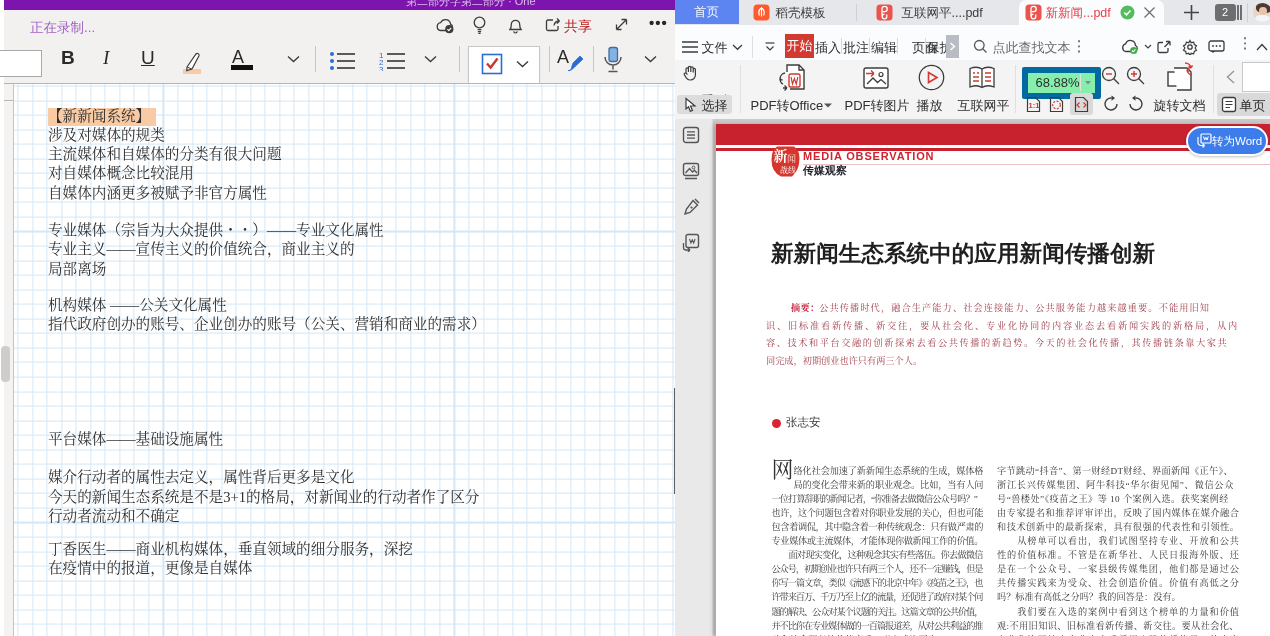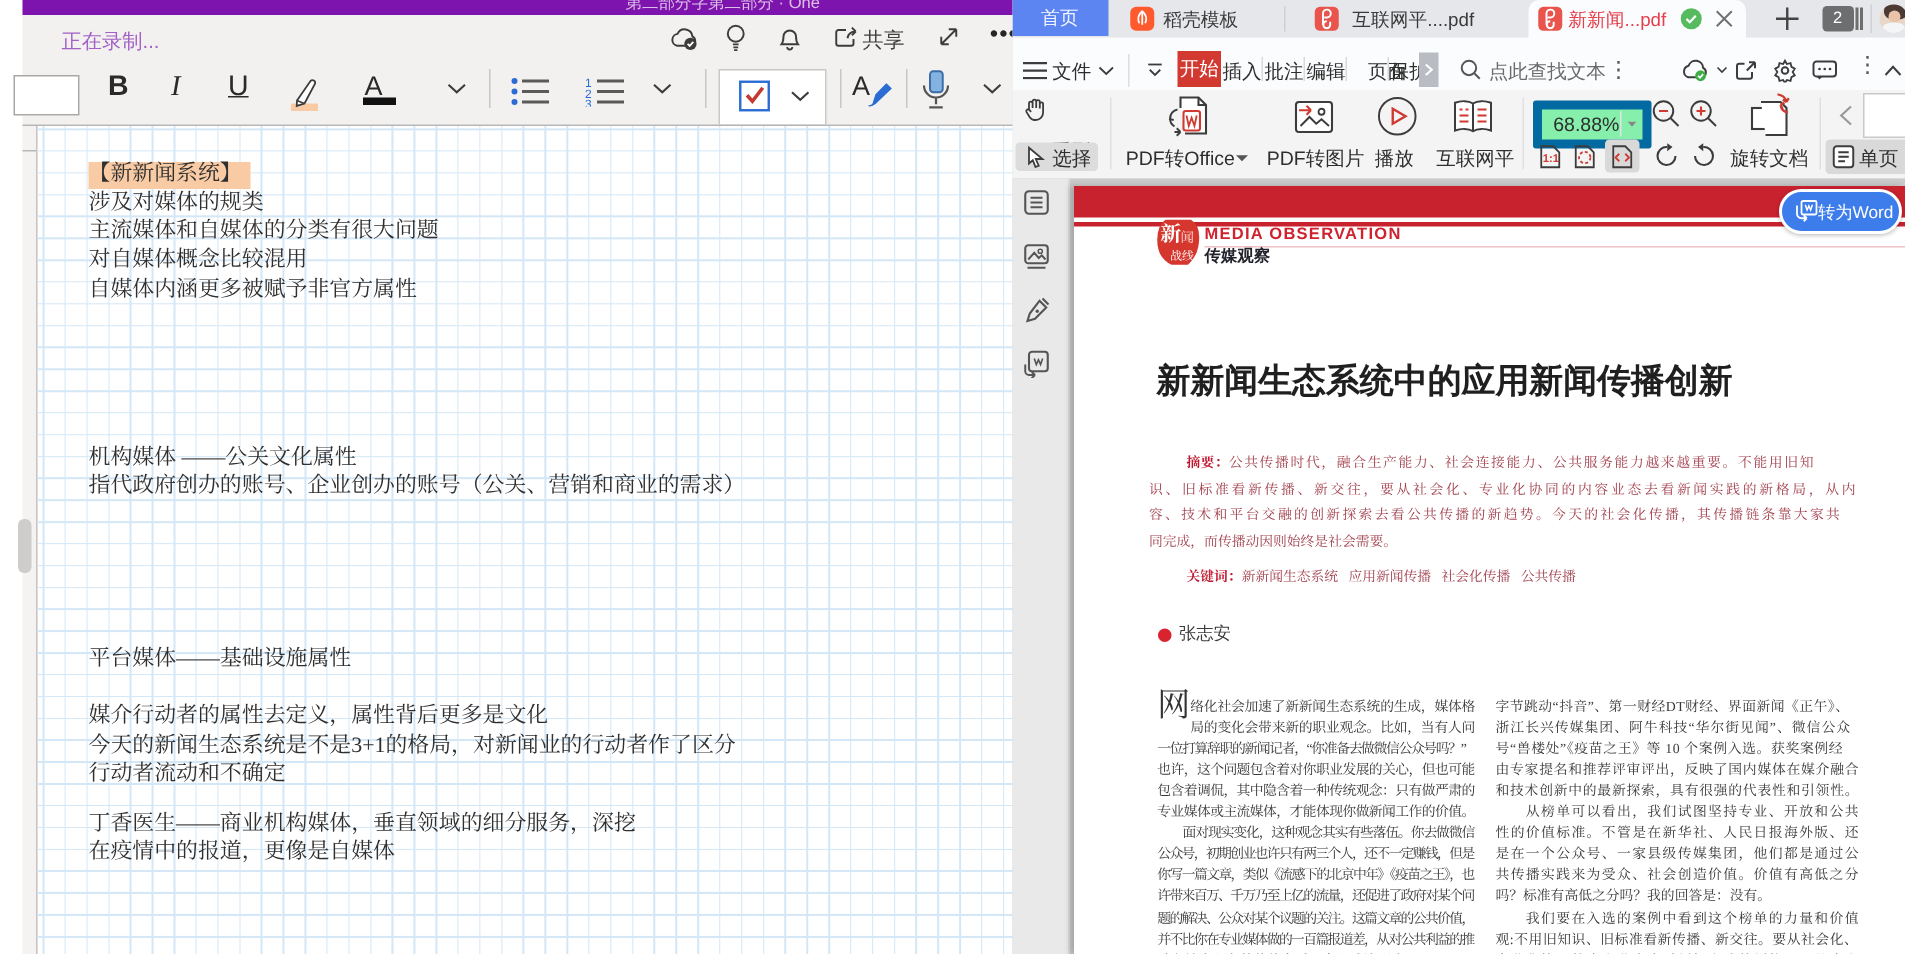--- a/index.html
+++ b/index.html
@@ -8,21 +8,21 @@
  line-height:19.3px;color:#2f2f2f;white-space:pre;letter-spacing:0;}
 .ic{position:absolute;}
 svg{display:block;}
 .bl{position:absolute;font-family:"Liberation Serif","Noto Serif CJK SC",serif;font-size:9.2px;color:#383838;
  white-space:nowrap;}
 .al{position:absolute;font-family:"Liberation Serif","Noto Serif CJK SC",serif;font-size:10.6px;color:#a2414e;
  white-space:nowrap;}
 </style></head>
 <body>
 
-<div class="ab" id="leftpane" style="left:15px;top:0;width:674px;height:636px;background:#f2f1ef;">
+<div class="ab" id="leftpane" style="left:4px;top:0;width:674px;height:636px;background:#f2f1ef;">
 
   <div class="ab" style="left:0;top:0;width:674px;height:10px;background:#7d14ae;overflow:hidden;">
     <div class="ab" style="left:402px;top:-6.5px;color:rgba(255,255,255,.72);font-size:11px;white-space:pre;">第二部分字第二部分 · One</div>
   </div>
 
   <div class="ab" style="left:26px;top:19px;color:#a361c7;font-size:13.5px;">正在录制...</div>
   <div class="ab" id="hdricons" style="left:0;top:0;">
     <svg class="ic" style="left:432px;top:18px;" width="19" height="16" viewBox="0 0 19 16">
       <path d="M4.5 12.5 A4 4 0 0 1 4.7 4.6 A5.2 5.2 0 0 1 14.6 6.2 A3.4 3.4 0 0 1 14 12.5 Z" fill="none" stroke="#3c3c3c" stroke-width="1.3"></path>
       <circle cx="13.3" cy="11.2" r="4.1" fill="#3c3c3c"></circle>
@@ -33,21 +33,21 @@
       <path d="M4.6 13.6 h3.8 M4.9 15.6 h3.2 M5.4 17.4 h2.2" stroke="#3c3c3c" stroke-width="1.2" fill="none"></path>
     </svg>
     <svg class="ic" style="left:504px;top:16px;" width="15" height="18" viewBox="0 0 15 18">
       <path d="M2 13.5 c1.2-1.5 1.3-3 1.3-5 a4.2 4.2 0 0 1 8.4 0 c0 2 .1 3.5 1.3 5 Z" fill="none" stroke="#3c3c3c" stroke-width="1.3"></path>
       <path d="M5.8 15.3 a1.7 1.7 0 0 0 3.4 0" fill="none" stroke="#3c3c3c" stroke-width="1.2"></path>
     </svg>
     <svg class="ic" style="left:541px;top:16px;" width="18" height="17" viewBox="0 0 18 17">
       <path d="M8 4 H3 a1.5 1.5 0 0 0 -1.5 1.5 V13 a1.5 1.5 0 0 0 1.5 1.5 H11.5 A1.5 1.5 0 0 0 13 13 V10" fill="none" stroke="#3c3c3c" stroke-width="1.3"></path>
       <path d="M9 9.5 C9.5 6.5 11.5 5 14.5 5 M14.5 5 l-2.6-2.6 M14.5 5 l-2.6 2.6" fill="none" stroke="#3c3c3c" stroke-width="1.3"></path>
     </svg>
-    <div class="ab" style="left:560px;top:18px;font-size:14px;color:#404040;white-space:nowrap;">共享</div>
+    <div class="ab" style="left:560px;top:18px;font-size:14px;color:#b91c1c;white-space:nowrap;">共享</div>
     <svg class="ic" style="left:610px;top:17px;" width="15" height="15" viewBox="0 0 15 15">
       <path d="M2.5 12.5 L12.5 2.5 M12.5 2.5 h-5 M12.5 2.5 v5 M2.5 12.5 h5 M2.5 12.5 v-5" fill="none" stroke="#3c3c3c" stroke-width="1.3"></path>
     </svg>
     <div class="ab" style="left:645px;top:14px;font-size:15px;color:#262626;letter-spacing:1px;font-weight:bold;">•••</div>
   </div>
 
   <div class="ab" id="fmtbar" style="left:0;top:44px;width:674px;height:40px;">
     <div class="ab" style="left:-6px;top:6px;width:42px;height:25px;background:#fff;border:1px solid #aaa8a6;"></div>
     <div class="ab" style="left:57px;top:3px;font-size:19px;font-weight:bold;color:#2a2a2a;">B</div>
     <div class="ab" style="left:99px;top:3px;font-size:19px;font-style:italic;font-family:'Liberation Serif',serif;color:#2a2a2a;">I</div>
@@ -115,20 +115,23 @@
     <div class="ab" style="left:-3px;top:262px;width:9px;height:36px;background:#cfcdcb;border-radius:4px;"></div>
   </div>
 
   <div class="ab" id="notetext" style="left:0;top:0;width:674px;height:636px;overflow:hidden;">
     <div class="ab" style="left:44px;top:108px;width:108px;height:17.5px;background:#f8cba4;"></div>
     <div class="nl" style="top:106.5px;">【新新闻系统】
 涉及对媒体的规类
 主流媒体和自媒体的分类有很大问题
 对自媒体概念比较混用
 自媒体内涵更多被赋予非官方属性</div>
+    <div class="nl" style="top:221px;">专业媒体（宗旨为大众提供・・）——专业文化属性
+专业主义——宣传主义的价值统合，商业主义的
+局部离场</div>
     <div class="nl" style="top:296px;">机构媒体 ——公关文化属性
 指代政府创办的账号、企业创办的账号（公关、营销和商业的需求）</div>
     <div class="nl" style="top:430px;">平台媒体——基础设施属性</div>
     <div class="nl" style="top:468px;line-height:19.6px;">媒介行动者的属性去定义，属性背后更多是文化
 今天的新闻生态系统是不是3+1的格局，对新闻业的行动者作了区分
 行动者流动和不确定</div>
     <div class="nl" style="top:539.5px;line-height:19.8px;">丁香医生——商业机构媒体，垂直领域的细分服务，深挖
 在疫情中的报道，更像是自媒体</div>
   </div>
 
@@ -383,22 +386,21 @@
           <rect x="5" y="1" width="10" height="9" rx="1" fill="none" stroke="#fff" stroke-width="1.2"></rect>
           <path d="M7.5 3.5 l1.2 3.5 1.2-2.7 1.2 2.7 1.2-3.5" fill="none" stroke="#fff" stroke-width="1"></path>
           <path d="M2 4 v5.5 a3 3 0 0 0 3 3 h3.5 M8.5 12.5 l-2-2 M8.5 12.5 l-2 2" fill="none" stroke="#fff" stroke-width="1.2"></path>
         </svg>
         <div class="ab" style="left:24px;top:5.5px;color:#fff;font-size:11.5px;white-space:nowrap;">转为Word</div>
       </div>
       <div class="ab" style="left:55px;top:114px;font-size:22.6px;font-weight:bold;color:#1f1f1f;white-space:nowrap;">新新闻生态系统中的应用新闻传播创新</div>
       <div class="al" style="left:50px;top:193.5px;font-size:9.2px;letter-spacing:1.81px;">识、旧标准看新传播、新交往，要从社会化、专业化协同的内容业态去看新闻实践的新格局，从内</div>
       <div class="al" style="left:75px;top:176px;font-size:9.2px;letter-spacing:1.1px;"><b style="color:#c01830;letter-spacing:0.2px;">摘要：</b>公共传播时代，融合生产能力、社会连接能力、公共服务能力越来越重要。不能用旧知</div>
       <div class="al" style="left:50px;top:211px;font-size:9.2px;letter-spacing:1.56px;">容、技术和平台交融的创新探索去看公共传播的新趋势。今天的社会化传播，其传播链条靠大家共</div>
-      <div class="al" style="left:50px;top:228.5px;font-size:9.2px;">同完成，而传播动因则始终是社会需要。</div>
-      <div class="al" style="left:75px;top:251.5px;font-size:9.2px;"><b style="color:#c01830;">关键词：</b>新新闻生态系统&nbsp;&nbsp;&nbsp;应用新闻传播&nbsp;&nbsp;&nbsp;社会化传播&nbsp;&nbsp;&nbsp;公共传播</div>
+      <div class="al" style="left:50px;top:228.5px;font-size:9.2px;">同完成，初期创业也许只有两三个人。</div>
       <div class="ab" style="left:56px;top:295px;width:9px;height:9px;border-radius:50%;background:#d9232e;"></div>
       <div class="ab" style="left:70px;top:290.5px;font-size:11.5px;color:#3c3c3c;">张志安</div>
       <div class="ab" id="col1" style="left:55.5px;top:0;width:212px;">
       <div class="ab" style="left:0;top:334.5px;font-size:22px;font-family:'Liberation Serif','Noto Serif CJK SC',serif;color:#333;line-height:1;">网</div>
       <div class="bl" style="left:22px;top:339.0px;letter-spacing:-0.145px;">络化社会加速了新新闻生态系统的生成，媒体格</div>
       <div class="bl" style="left:22px;top:353.1px;letter-spacing:-0.145px;">局的变化会带来新的职业观念。比如，当有人问</div>
       <div class="bl" style="left:0px;top:367.1px;letter-spacing:-0.892px;">一位打算辞职的新闻记者，“你准备去做微信公众号吗？”</div>
       <div class="bl" style="left:0px;top:381.1px;letter-spacing:-0.370px;">也许，这个问题包含着对你职业发展的关心，但也可能</div>
       <div class="bl" style="left:0px;top:395.2px;letter-spacing:-0.370px;">包含着调侃，其中隐含着一种传统观念：只有做严肃的</div>
       <div class="bl" style="left:0px;top:409.2px;letter-spacing:-0.370px;">专业媒体或主流媒体，才能体现你做新闻工作的价值。</div>

